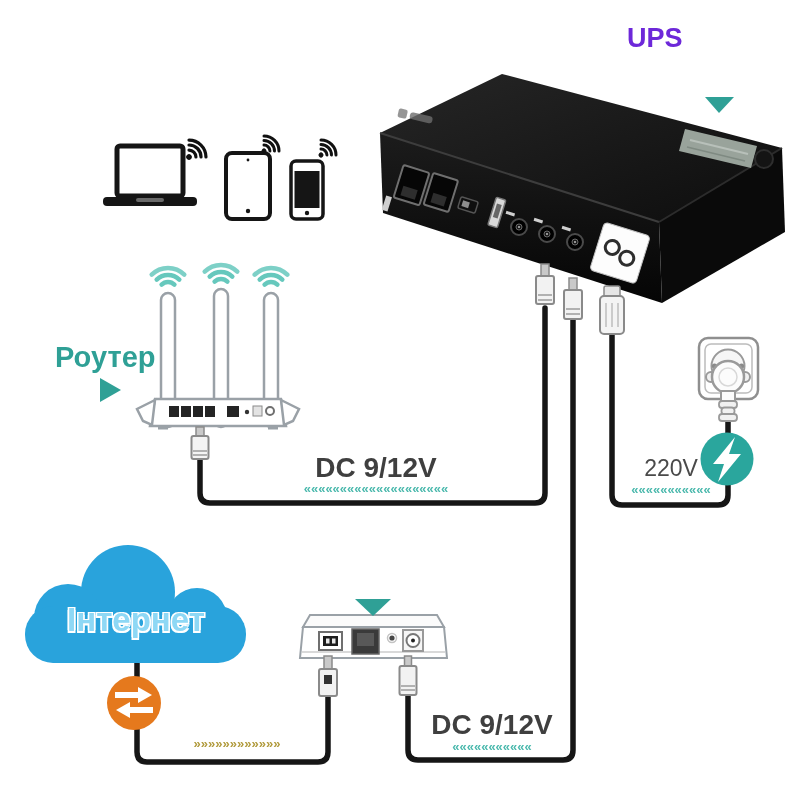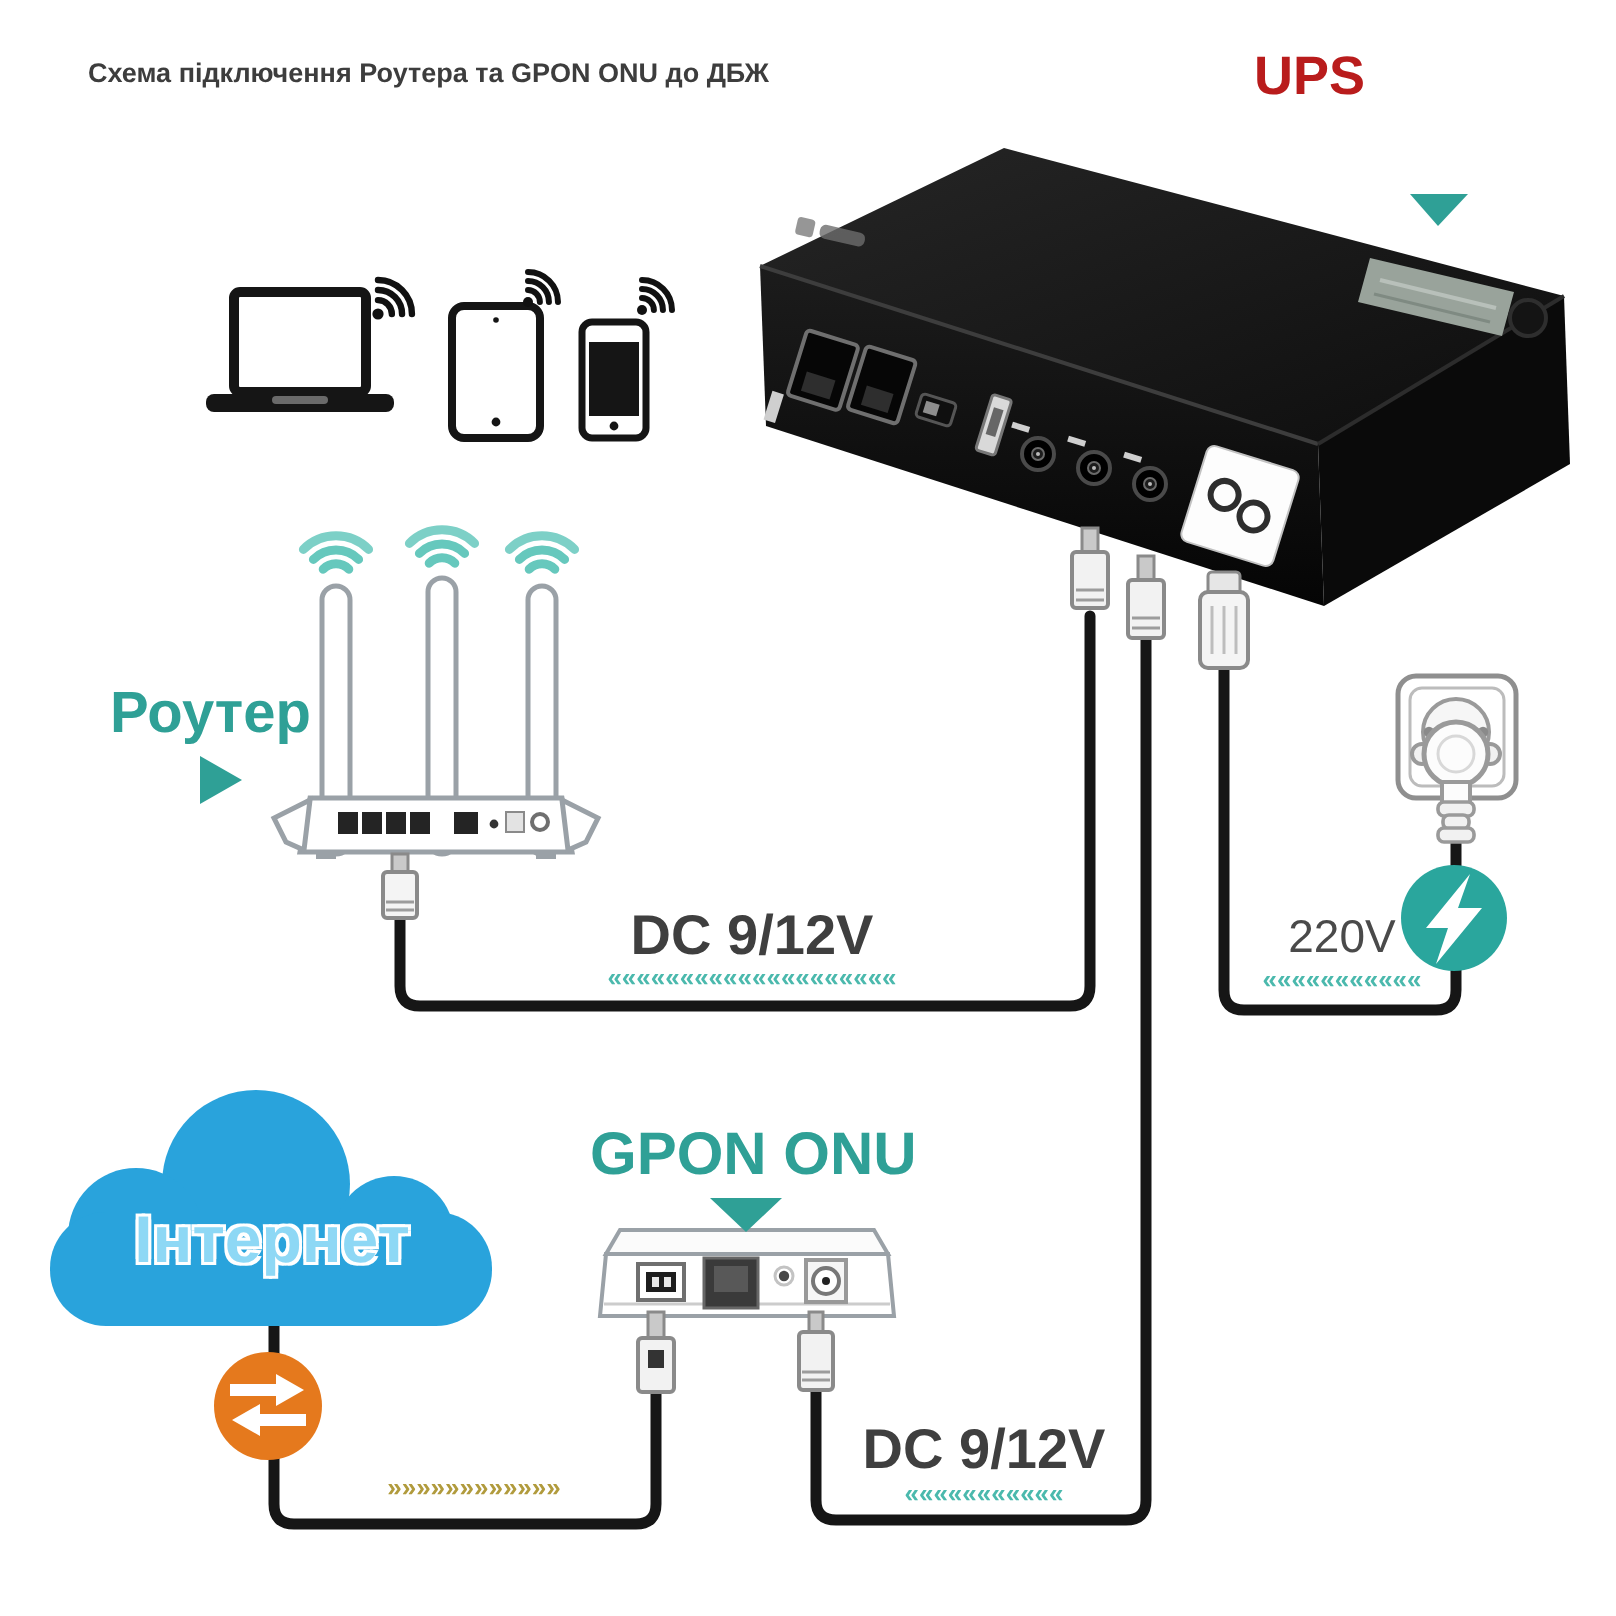--- a/index.html
+++ b/index.html
@@ -1,21 +1,21 @@
 <!DOCTYPE html>
 <html><head>
 <meta charset="utf-8">
 <style>
   html,body{margin:0;padding:0;background:#fff;}
   .stage{position:relative;width:808px;height:808px;background:#fff;overflow:hidden;
          font-family:"Liberation Sans",sans-serif;}
   .art{position:absolute;left:0;top:0;z-index:1;}
   .lbl{position:absolute;z-index:2;white-space:nowrap;}
   .title{left:44px;top:29px;font-size:13.5px;font-weight:600;color:#3d3d3d;}
-  .ups-name{left:627px;top:22px;font-size:27px;font-weight:600;color:#b91c1c;line-height:32px;}
+  .ups-name{left:627px;top:22px;font-size:27px;font-weight:600;color:#6d28d9;line-height:32px;}
   .router-name{left:44px;top:341px;font-size:29px;font-weight:600;color:#2fa096;margin-left:11px;}
   .gpon-name{left:295px;top:561px;font-size:30px;font-weight:600;color:#2fa096;}
   .internet-name{left:40px;top:601px;width:192px;text-align:center;font-size:33px;font-weight:700;
     color:#8ed8f5;text-shadow:-1.5px -1.5px 0 #fff,1.5px -1.5px 0 #fff,-1.5px 1.5px 0 #fff,1.5px 1.5px 0 #fff;}
   .dc-label{font-size:28px;font-weight:600;color:#3f3f3f;text-align:center;}
   .dc-mid-label{left:300px;top:452px;width:152px;}
   .dc-bot-label{left:428px;top:709px;width:128px;}
   .v220-label{left:633px;top:455px;width:76px;font-size:23px;font-weight:400;color:#4a4a4a;text-align:center;}
   .arrows{font-size:13px;font-weight:700;color:#4bb9ad;text-align:center;letter-spacing:0;}
   .dc-mid-arrows{left:297px;top:481px;width:158px;}
@@ -270,28 +270,26 @@
     <circle cx="134" cy="703" r="27" fill="#e5791d"></circle>
     <path d="M115,692 h23 v-5 l14,8 l-14,8 v-5 h-23 z" fill="#fff"></path>
     <path d="M153,707 h-23 v-5 l-14,8 l14,8 v-5 h23 z" fill="#fff"></path>
   </g>
 
   <polygon points="100,378 100,402 121,390" fill="#2fa096"></polygon>
   <polygon points="355,599 391,599 373,616" fill="#2fa096"></polygon>
   <polygon points="705,97 734,97 719,113" fill="#2fa096"></polygon>
 </svg>
 
-<div class="lbl title">Схема підключення Роутера та GPON ONU до ДБЖ</div>
 
 <div class="lbl ups-name">
   <div>UPS</div>
 </div>
 
 <div class="lbl router-name">Роутер</div>
-<div class="lbl gpon-name">GPON ONU</div>
 <div class="lbl internet-name">Інтернет</div>
 
 <div class="lbl dc-label dc-mid-label">DC 9/12V</div>
 <div class="lbl arrows dc-mid-arrows">««««««««««««««««««««</div>
 
 <div class="lbl v220-label">220V</div>
 <div class="lbl arrows v220-arrows">«««««««««««</div>
 
 <div class="lbl dc-label dc-bot-label">DC 9/12V</div>
 <div class="lbl arrows dc-bot-arrows">«««««««««««</div>

